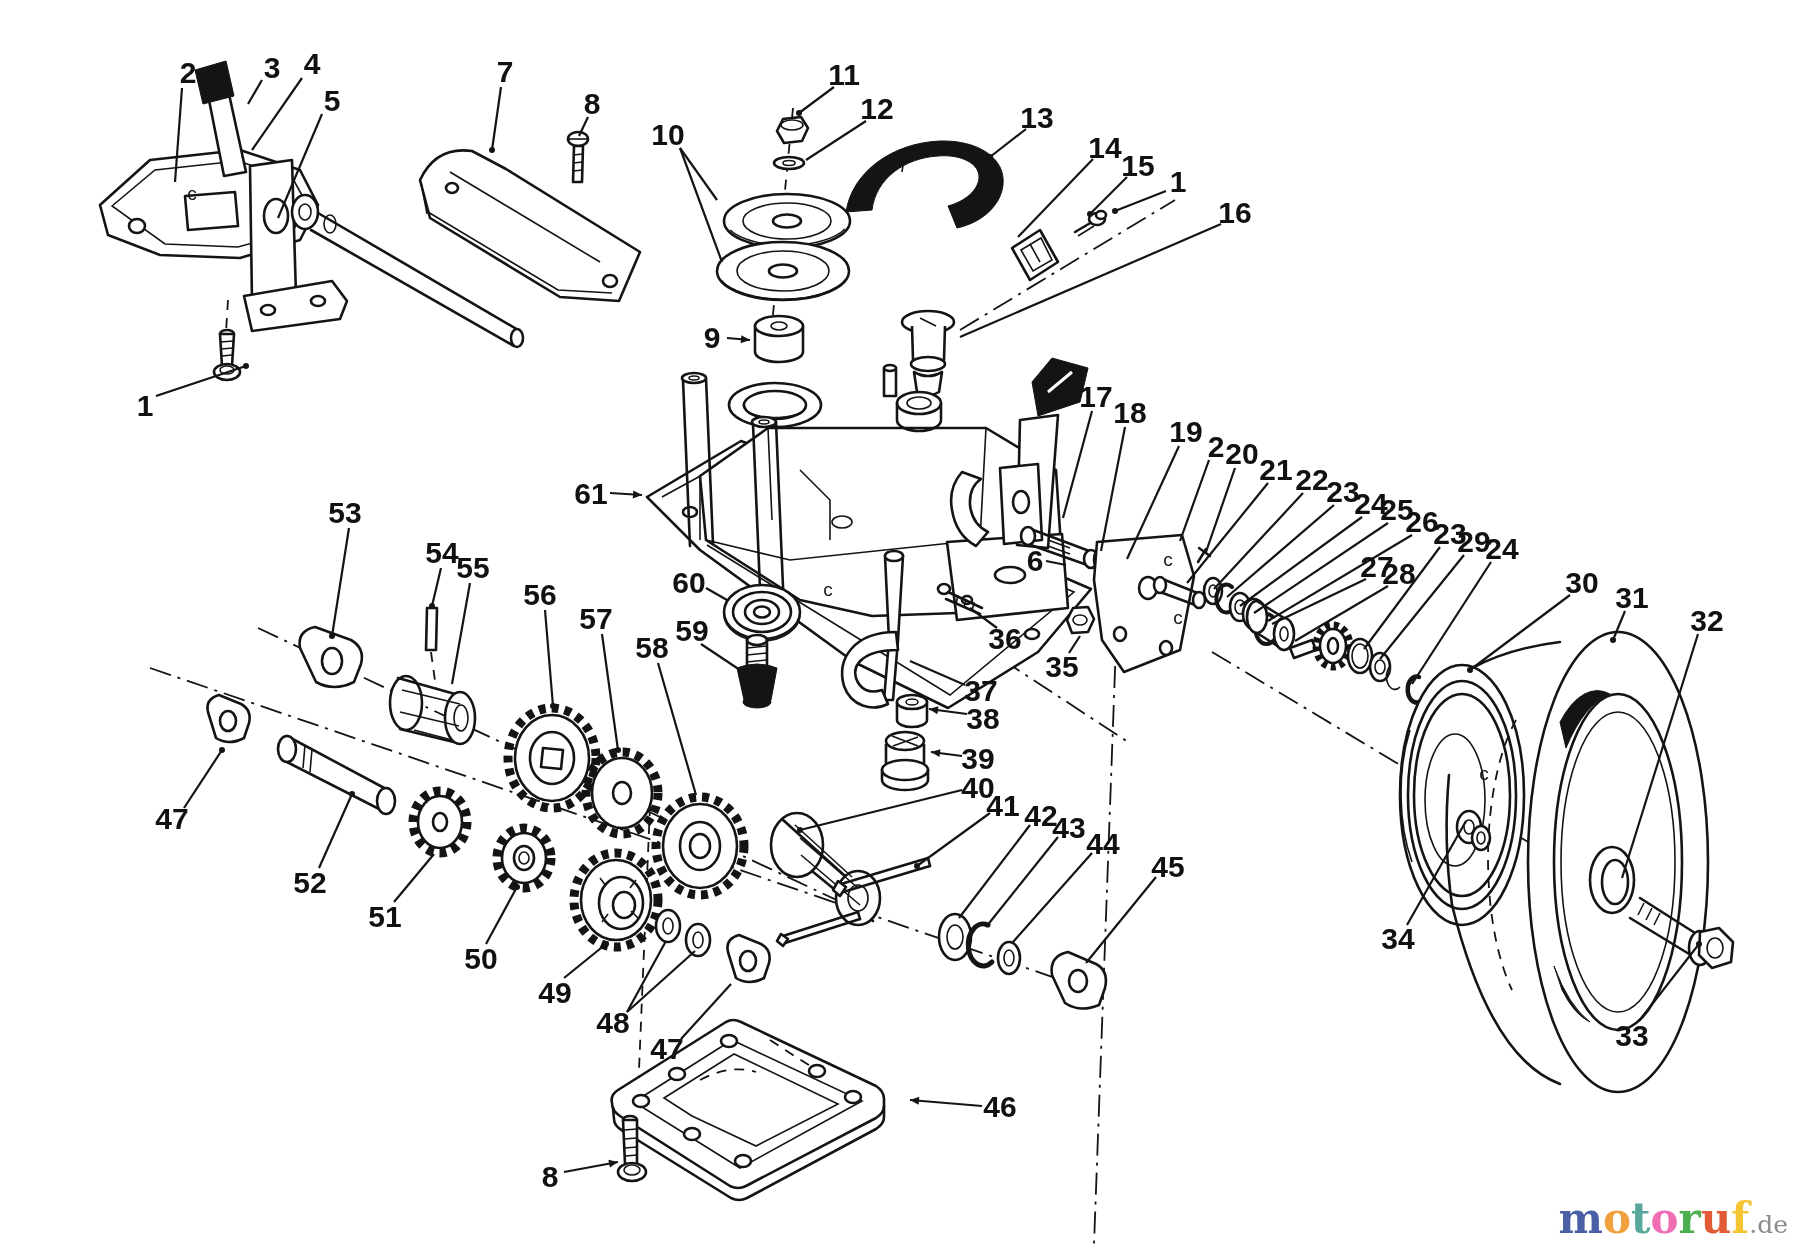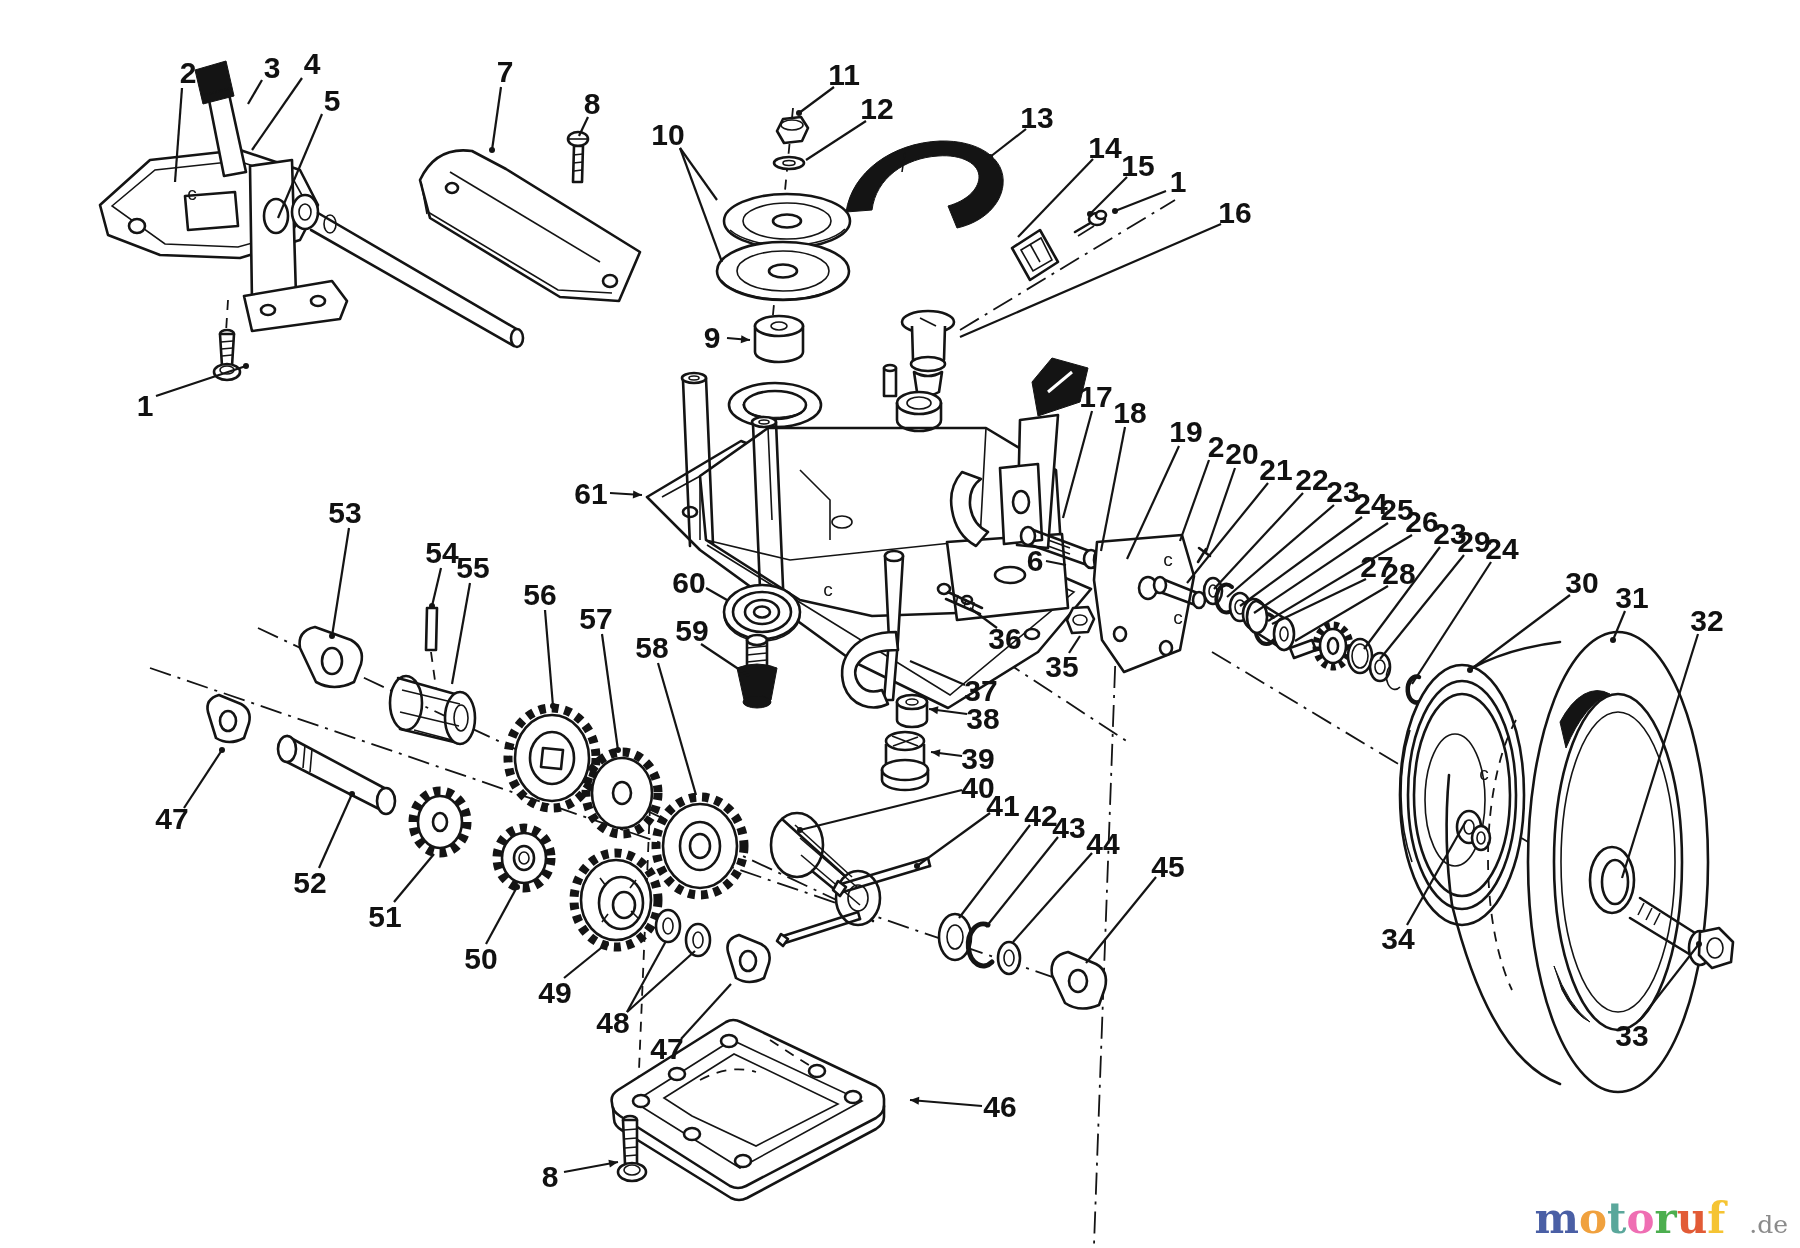--- a/index.html
+++ b/index.html
@@ -11,21 +11,21 @@
   .blk{fill:#141414;stroke:#141414;stroke-width:1;}
   .thin{fill:none;stroke:#141414;stroke-width:1.6;}
   .teeth{fill:none;stroke:#141414;stroke-width:9;stroke-dasharray:7 6;}
   .dashdot{fill:none;stroke:#141414;stroke-width:1.8;stroke-dasharray:22 7 3 7;}
   .dash{fill:none;stroke:#141414;stroke-width:1.8;stroke-dasharray:10 8;}
   .lead{stroke:#141414;stroke-width:2.2;fill:none;}
   .lbl{font-family:"Liberation Sans",sans-serif;font-weight:700;font-size:30px;fill:#111;}
   .stamp{font-family:"Liberation Sans",sans-serif;font-size:19px;fill:#141414;}
   .watermark{position:absolute;right:12px;bottom:8px;text-decoration:none;
              font-family:"DejaVu Serif","Liberation Serif",serif;font-weight:700;font-size:42px;line-height:1;}
-  .watermark .tld{font-size:25px;font-weight:400;margin-left:24px;}
+  .watermark .tld{font-size:25px;font-weight:400;}
 </style>
 </head>
 <body>
 
 <div class="stage">
 <svg viewBox="0 0 1800 1248" width="1800" height="1248">
 
   <g>
     <line class="dashdot" x1="150" y1="668" x2="1105" y2="995"></line>
     <line class="dashdot" x1="258" y1="628" x2="862" y2="912"></line>

